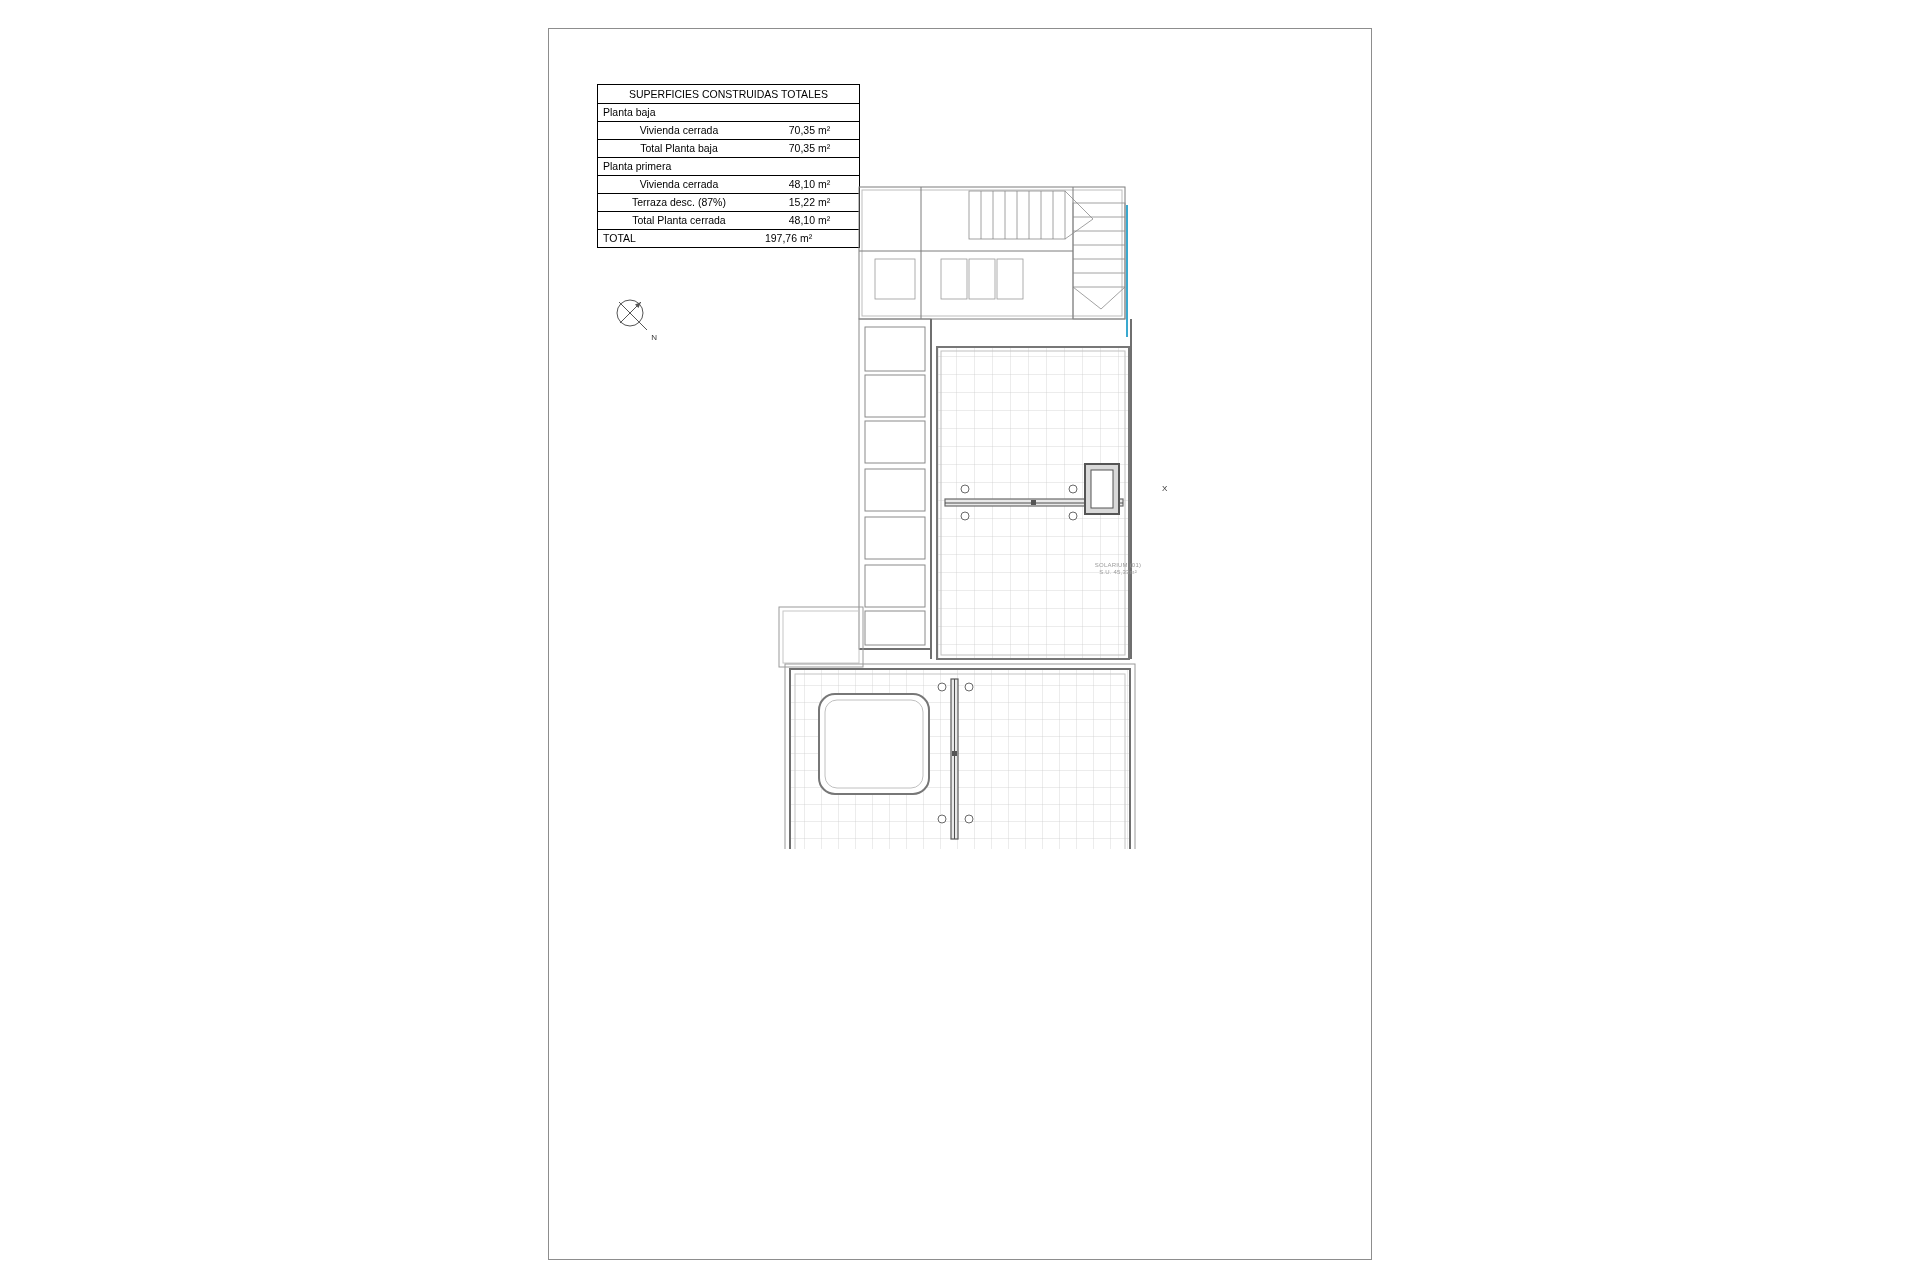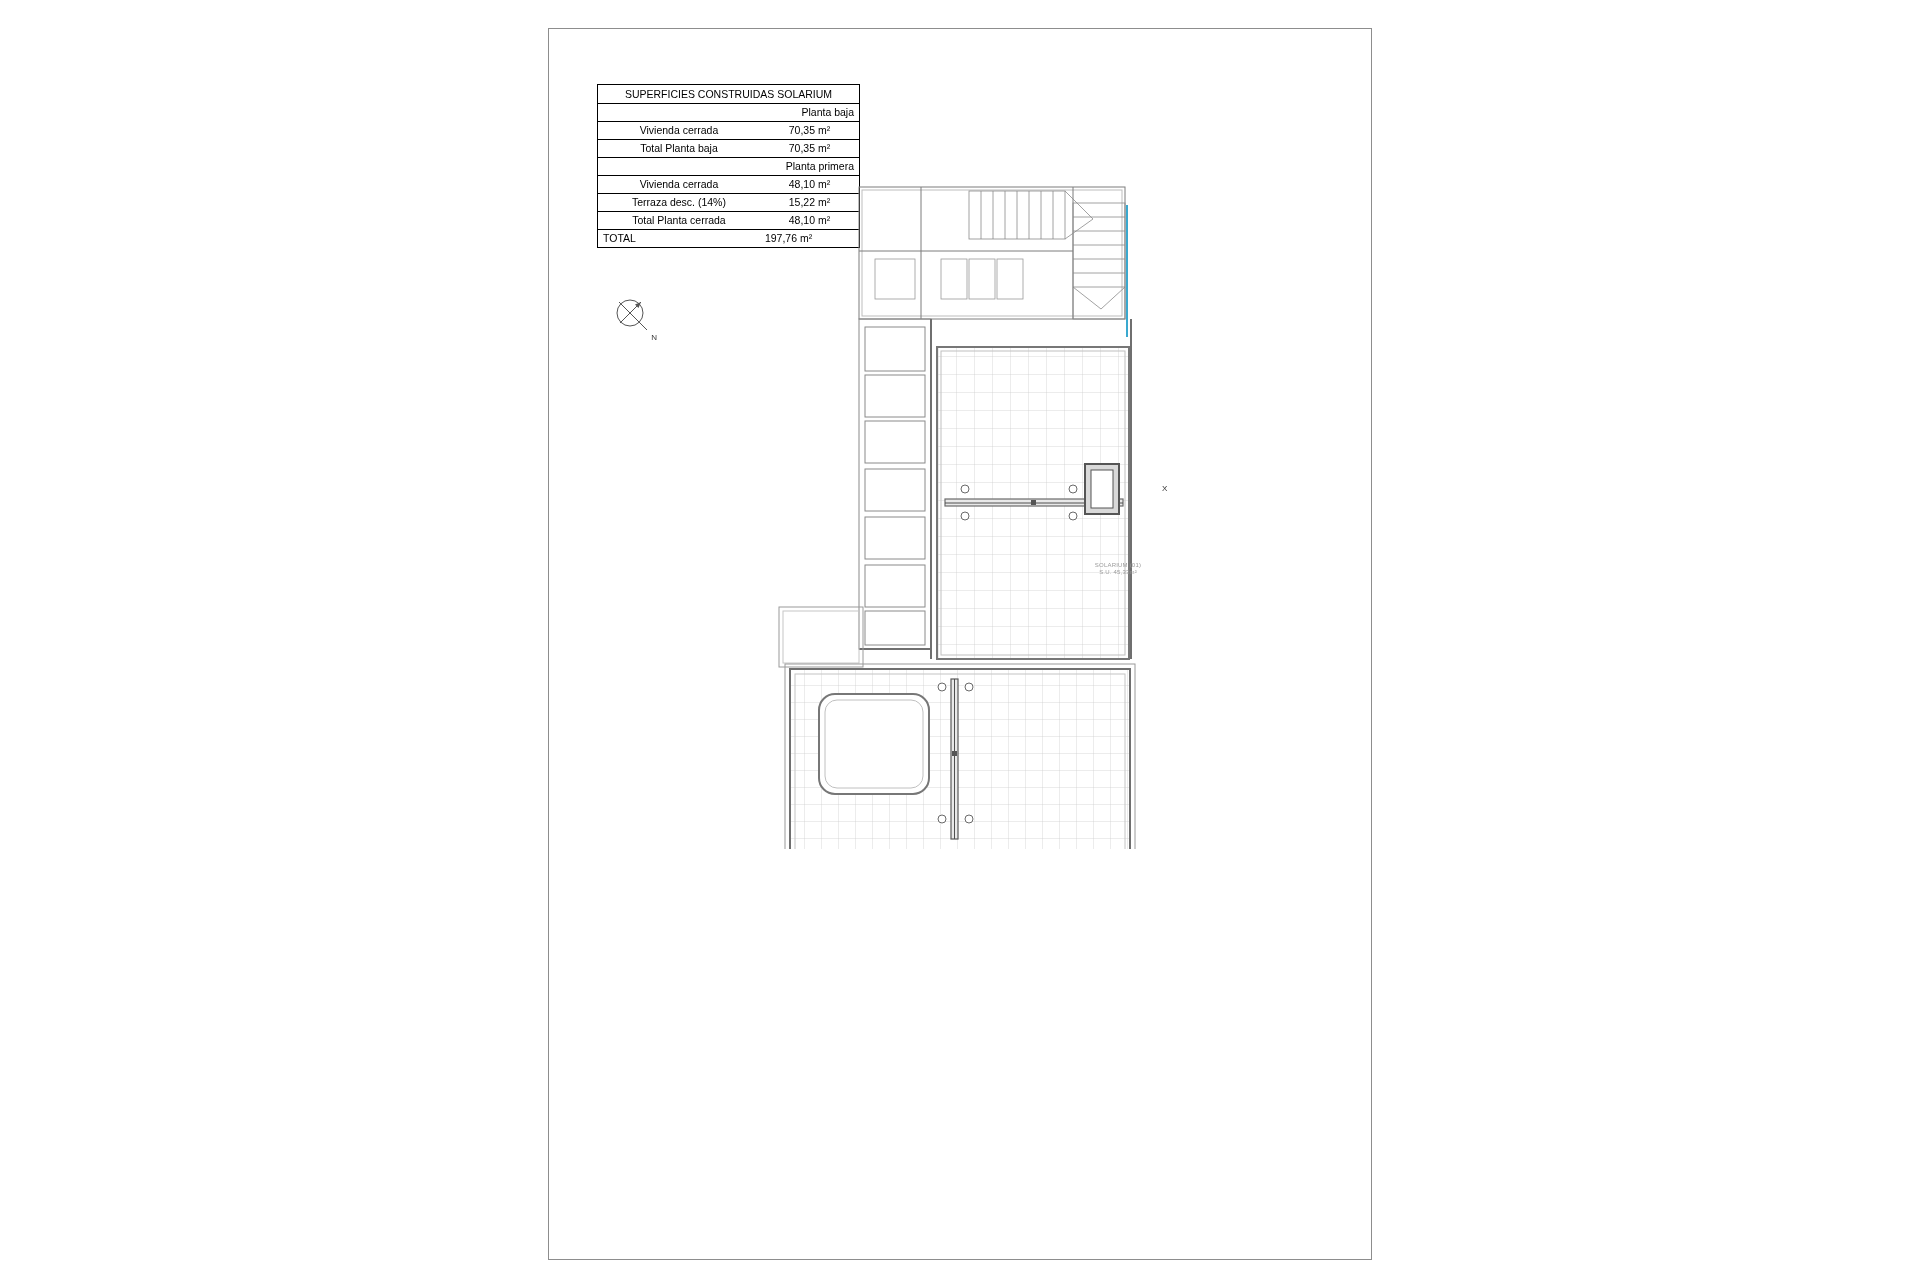--- a/index.html
+++ b/index.html
@@ -35,21 +35,21 @@
     white-space:nowrap;
     line-height:12px;
   }
   #areas-table tr.hdr td{
     text-align:center;
     border-bottom:1px solid #000;
     font-size:10.5px;
     padding-top:3px;padding-bottom:3px;
   }
   #areas-table tr.sub td{
-    text-align:right;
+    text-align:left;
     border-top:1px solid #000;
     border-bottom:1px solid #000;
   }
   #areas-table tr.row td.lbl{width:62%;}
   #areas-table tr.row td.val{width:38%;}
   #areas-table tr.line td{border-bottom:1px solid #000;text-align:center;}
 
   
   #north{
     position:absolute;
@@ -88,42 +88,42 @@
   }
 </style>
 </head>
 <body>
 
 <div id="sheet">
 
   <table id="areas-table">
     <tbody>
       <tr class="hdr">
-        <td colspan="2">SUPERFICIES CONSTRUIDAS SOLARIUM</td>
+        <td colspan="2">SUPERFICIES CONSTRUIDAS TOTALES</td>
       </tr>
       <tr class="sub">
         <td colspan="2">Planta baja</td>
       </tr>
       <tr class="row line">
         <td class="lbl">Vivienda cerrada</td>
         <td class="val">70,35 m²</td>
       </tr>
       <tr class="row line">
         <td class="lbl">Total Planta baja</td>
         <td class="val">70,35 m²</td>
       </tr>
       <tr class="sub">
         <td colspan="2">Planta primera</td>
       </tr>
       <tr class="row line">
         <td class="lbl">Vivienda cerrada</td>
         <td class="val">48,10 m²</td>
       </tr>
       <tr class="row line">
-        <td class="lbl">Terraza desc. (14%)</td>
+        <td class="lbl">Terraza desc. (87%)</td>
         <td class="val">15,22 m²</td>
       </tr>
       <tr class="row line">
         <td class="lbl">Total Planta cerrada</td>
         <td class="val">48,10 m²</td>
       </tr>
       <tr class="row">
         <td class="lbl">TOTAL</td>
         <td class="val">197,76 m²</td>
       </tr>

